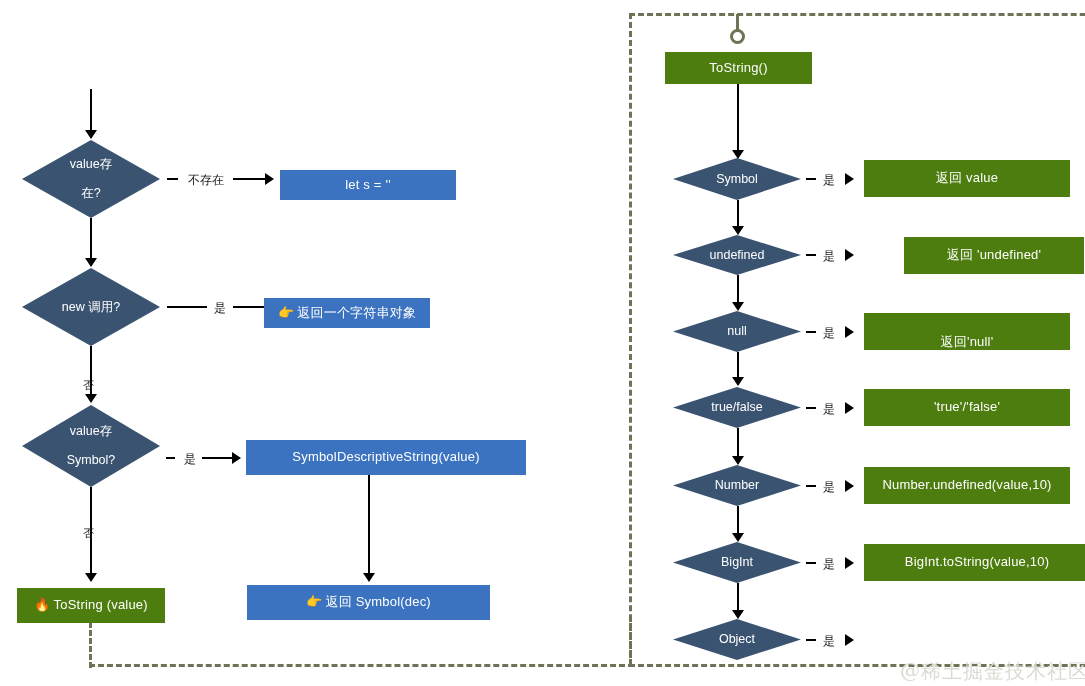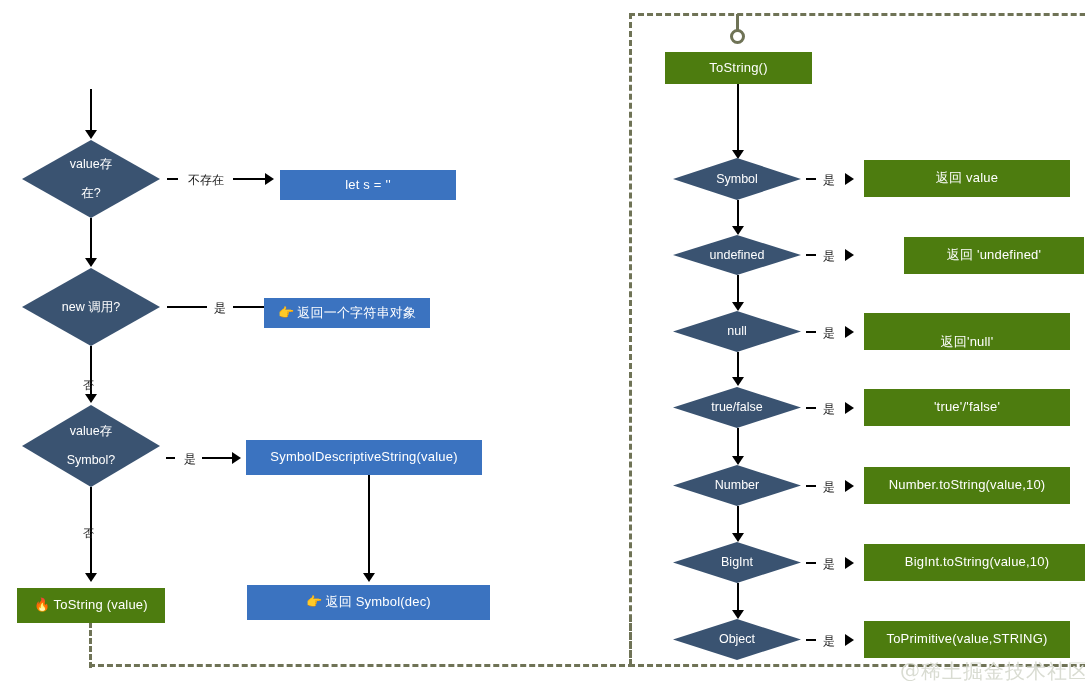--- a/index.html
+++ b/index.html
@@ -165,21 +165,21 @@
     <span>
       <span>value存</span><br>
       <span>Symbol?</span>
     </span>
   </div>
 
   <div class="stub" style="left:166px;top:457px;width:9px;"></div>
   <div class="elabel" style="left:184px;top:451px;">是</div>
   <div class="hline" style="left:202px;top:457px;width:32px;"></div>
   <div class="arrow-right" style="left:232px;top:452px;"></div>
-  <div class="box blue" style="left:246px;top:440px;width:236px;height:35px;">
+  <div class="box blue" style="left:246px;top:440px;width:280px;height:35px;">
     <span>SymbolDescriptiveString(value)</span>
   </div>
 
   <div class="vline" style="left:368px;top:475px;height:100px;"></div>
   <div class="arrow-down" style="left:363px;top:573px;"></div>
   <div class="box blue" style="left:247px;top:585px;width:243px;height:35px;">
     <span class="emoji">👉</span>
     <span>返回 Symbol(dec)</span>
   </div>
 
@@ -254,21 +254,21 @@
   <div class="vline" style="left:737px;top:428px;height:32px;"></div>
   <div class="arrow-down" style="left:732px;top:456px;"></div>
 
   <div class="diamond" style="left:673px;top:465px;width:128px;height:41px;">
     <span>Number</span>
   </div>
   <div class="stub" style="left:806px;top:485px;width:10px;"></div>
   <div class="elabel" style="left:823px;top:479px;">是</div>
   <div class="arrow-right" style="left:845px;top:480px;"></div>
   <div class="box green" style="left:864px;top:467px;width:206px;height:37px;">
-    <span>Number.toString(value,10)</span>
+    <span>Number.undefined(value,10)</span>
   </div>
 
   <div class="vline" style="left:737px;top:506px;height:30px;"></div>
   <div class="arrow-down" style="left:732px;top:533px;"></div>
 
   <div class="diamond" style="left:673px;top:542px;width:128px;height:41px;">
     <span>BigInt</span>
   </div>
   <div class="stub" style="left:806px;top:562px;width:10px;"></div>
   <div class="elabel" style="left:823px;top:556px;">是</div>
@@ -279,19 +279,16 @@
 
   <div class="vline" style="left:737px;top:583px;height:30px;"></div>
   <div class="arrow-down" style="left:732px;top:610px;"></div>
 
   <div class="diamond" style="left:673px;top:619px;width:128px;height:41px;">
     <span>Object</span>
   </div>
   <div class="stub" style="left:806px;top:639px;width:10px;"></div>
   <div class="elabel" style="left:823px;top:633px;">是</div>
   <div class="arrow-right" style="left:845px;top:634px;"></div>
-  <div class="box green" style="left:864px;top:621px;width:206px;height:37px;">
-    <span>ToPrimitive(value,STRING)</span>
-  </div>
 
   <div class="watermark" style="left:900px;top:658px;">@稀土掘金技术社区</div>
 
 </div>
 
 </body></html>

